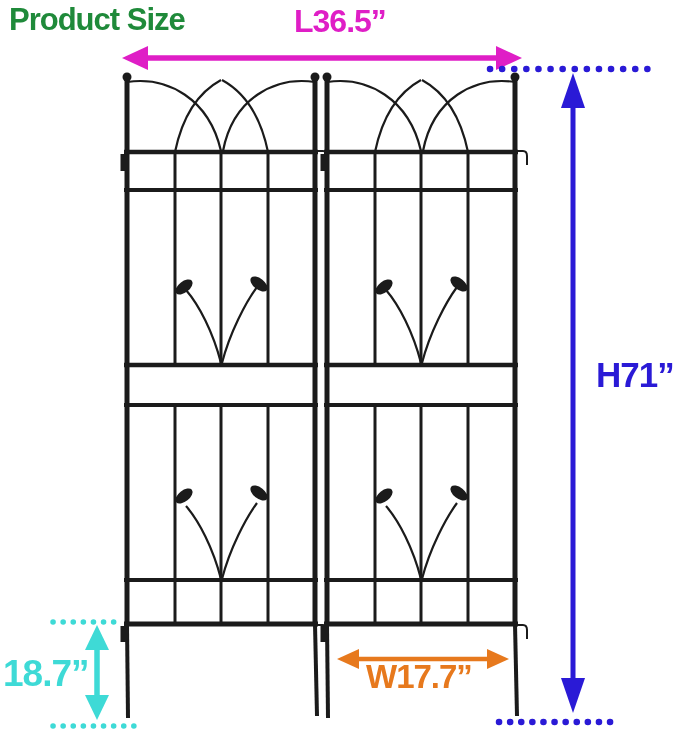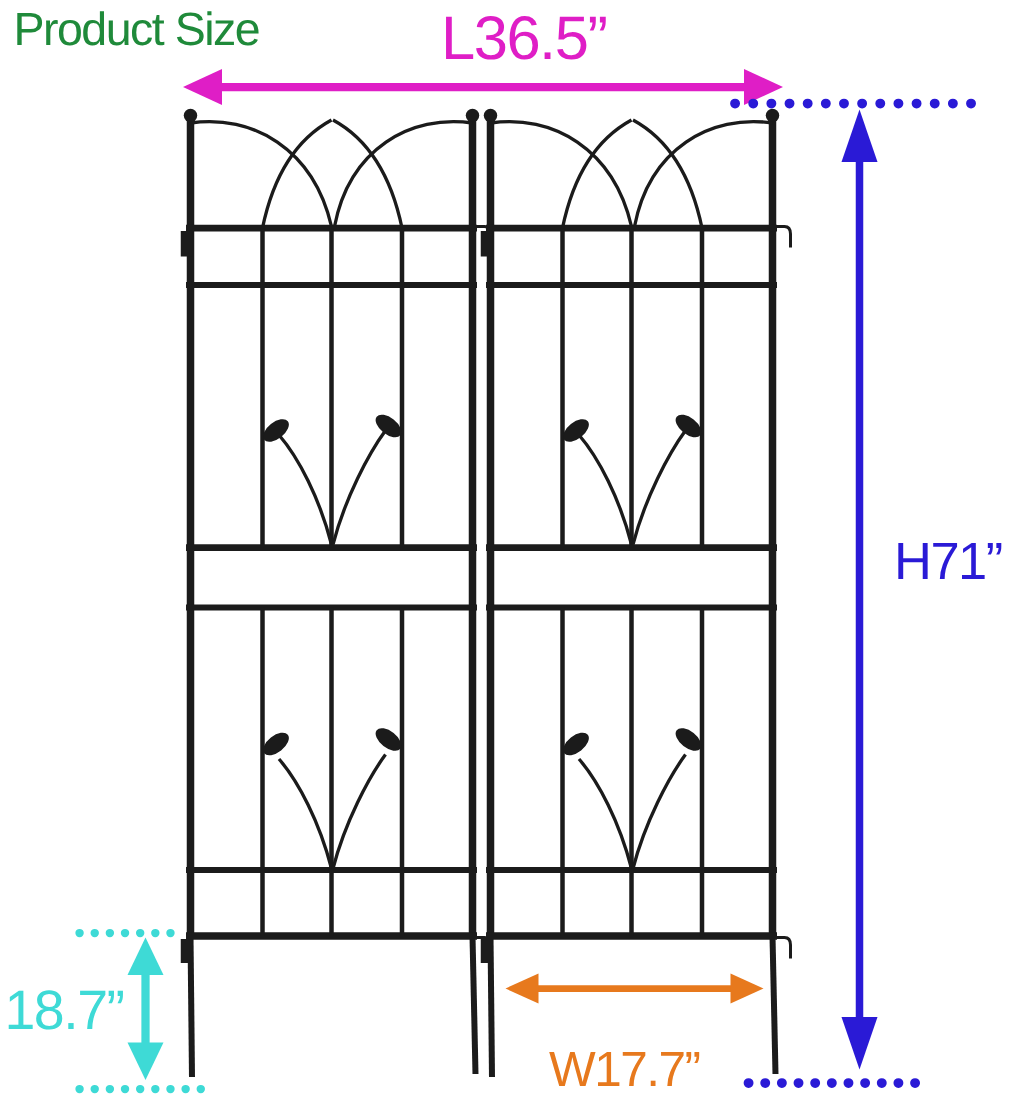--- a/index.html
+++ b/index.html
@@ -19,30 +19,30 @@
   .canvas{
     position:relative;
     width:679px;
     height:732px;
     background:var(--c-background);
     overflow:hidden;
   }
   .canvas svg{position:absolute;left:0;top:0;}
   .label{
     position:absolute;
-    font-weight:normal;
+    font-weight:bold;
     white-space:nowrap;
     line-height:1;
     letter-spacing:-1px;
   }
   .label-title {left:9px;  top:4px;   font-size:31px; color:var(--c-title);}
-  .label-length{left:294px; top:5px;  font-size:41px; color:var(--c-length);}
+  .label-length{left:294px; top:5px;  font-size:32px; color:var(--c-length);}
   .label-height{left:596px; top:357px; font-size:35px; color:var(--c-height);}
   .label-ground{left:3px;  top:655px; font-size:37px; color:var(--c-ground);}
-  .label-width {left:366px; top:696px; font-size:33px; color:var(--c-width);}
+  .label-width {left:366px; top:660px; font-size:33px; color:var(--c-width);}
 </style>
 </head>
 <body>
 
 <div class="canvas">
 
   <div class="label label-title">Product Size</div>
   <div class="label label-length">L36.5”</div>
   <div class="label label-height">H71”</div>
   <div class="label label-ground">18.7”</div>

